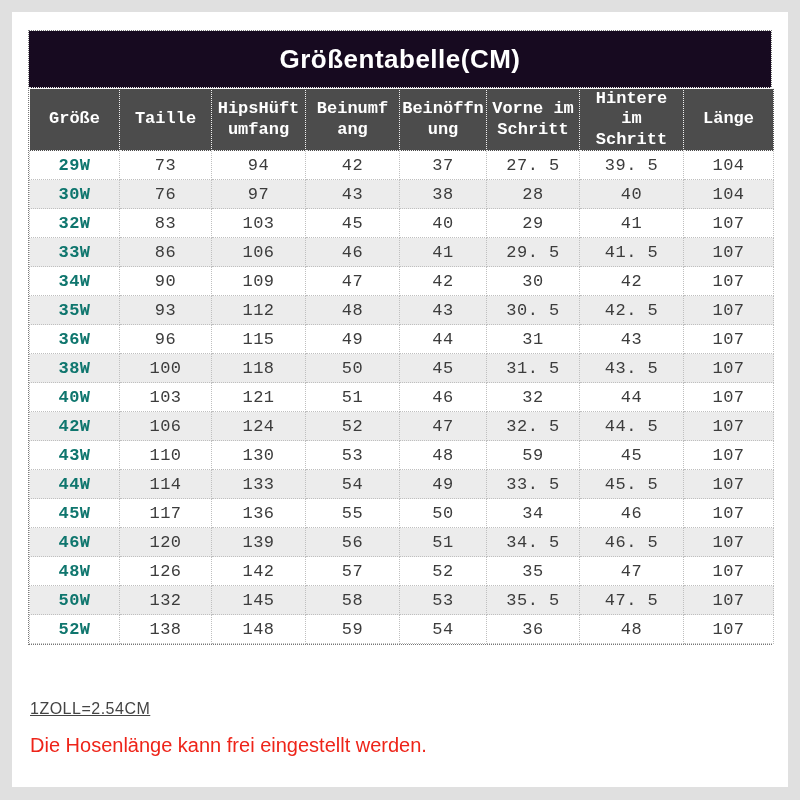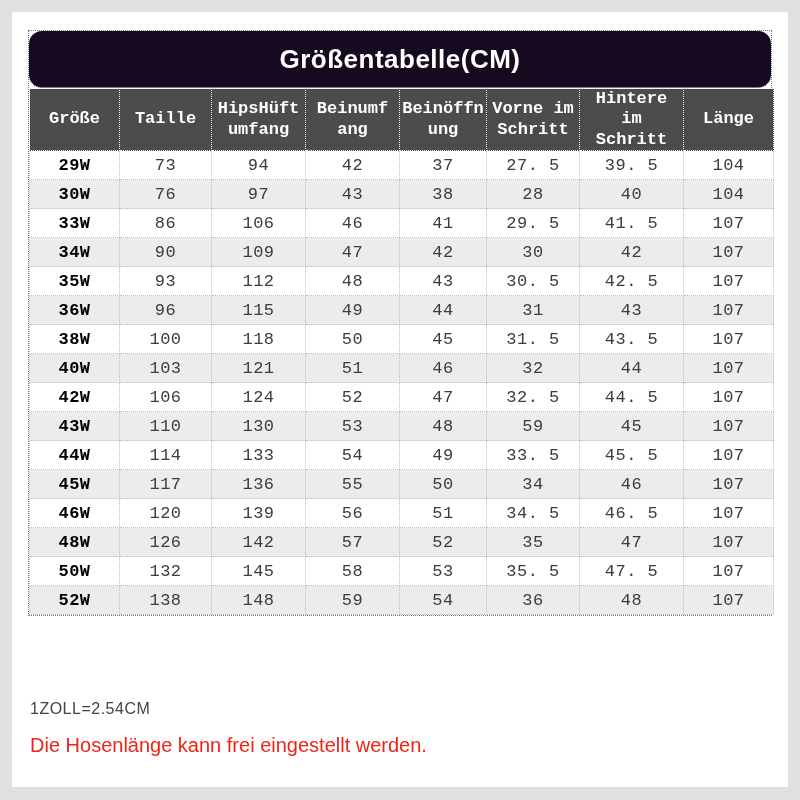--- a/index.html
+++ b/index.html
@@ -24,21 +24,20 @@
   .title-bar {
     background: #170a20;
     color: #ffffff;
     text-align: center;
     font-weight: bold;
     font-size: 26px;
     height: 57px;
     line-height: 57px;
     border-bottom: 1px dotted #e8e8e8;
     letter-spacing: 0.5px;
-    border-radius: 13px;
   }
   table {
     width: 100%;
     border-collapse: collapse;
     table-layout: fixed;
     font-family: Liberation Mono, monospace;
   }
   col.c1 { width: 90px; }
   col.c2 { width: 92px; }
   col.c3 { width: 94px; }
@@ -67,29 +66,30 @@
     font-size: 17px;
     color: #3c3c3c;
     border: 1px dotted #bfbfbf;
     letter-spacing: 0.5px;
     white-space: nowrap;
   }
   tbody tr { background: #ffffff; }
   tbody tr:nth-child(even) { background: #ececec; }
   tbody td.size-col {
     font-weight: bold;
-    color: #000000;
+    color: #0f766e;
     text-align: center;
   }
   .note {
     position: absolute;
     left: 18px; top: 688px;
     font-size: 16px;
     color: #444444;
     letter-spacing: 0.5px;
+    text-decoration: underline;
   }
   .highlight-note {
     position: absolute;
     left: 18px; top: 722px;
     font-size: 20px;
     font-weight: normal;
     color: #ee2419;
   }
 </style>
 </head>
@@ -143,20 +143,30 @@
             <td class="size-col">30W</td>
             <td>76</td>
             <td>97</td>
             <td>43</td>
             <td>38</td>
             <td>28</td>
             <td>40</td>
             <td>104</td>
           </tr>
           <tr>
+            <td class="size-col">32W</td>
+            <td>83</td>
+            <td>103</td>
+            <td>45</td>
+            <td>40</td>
+            <td>29</td>
+            <td>41</td>
+            <td>107</td>
+          </tr>
+          <tr>
             <td class="size-col">33W</td>
             <td>86</td>
             <td>106</td>
             <td>46</td>
             <td>41</td>
             <td>29. 5</td>
             <td>41. 5</td>
             <td>107</td>
           </tr>
           <tr>

